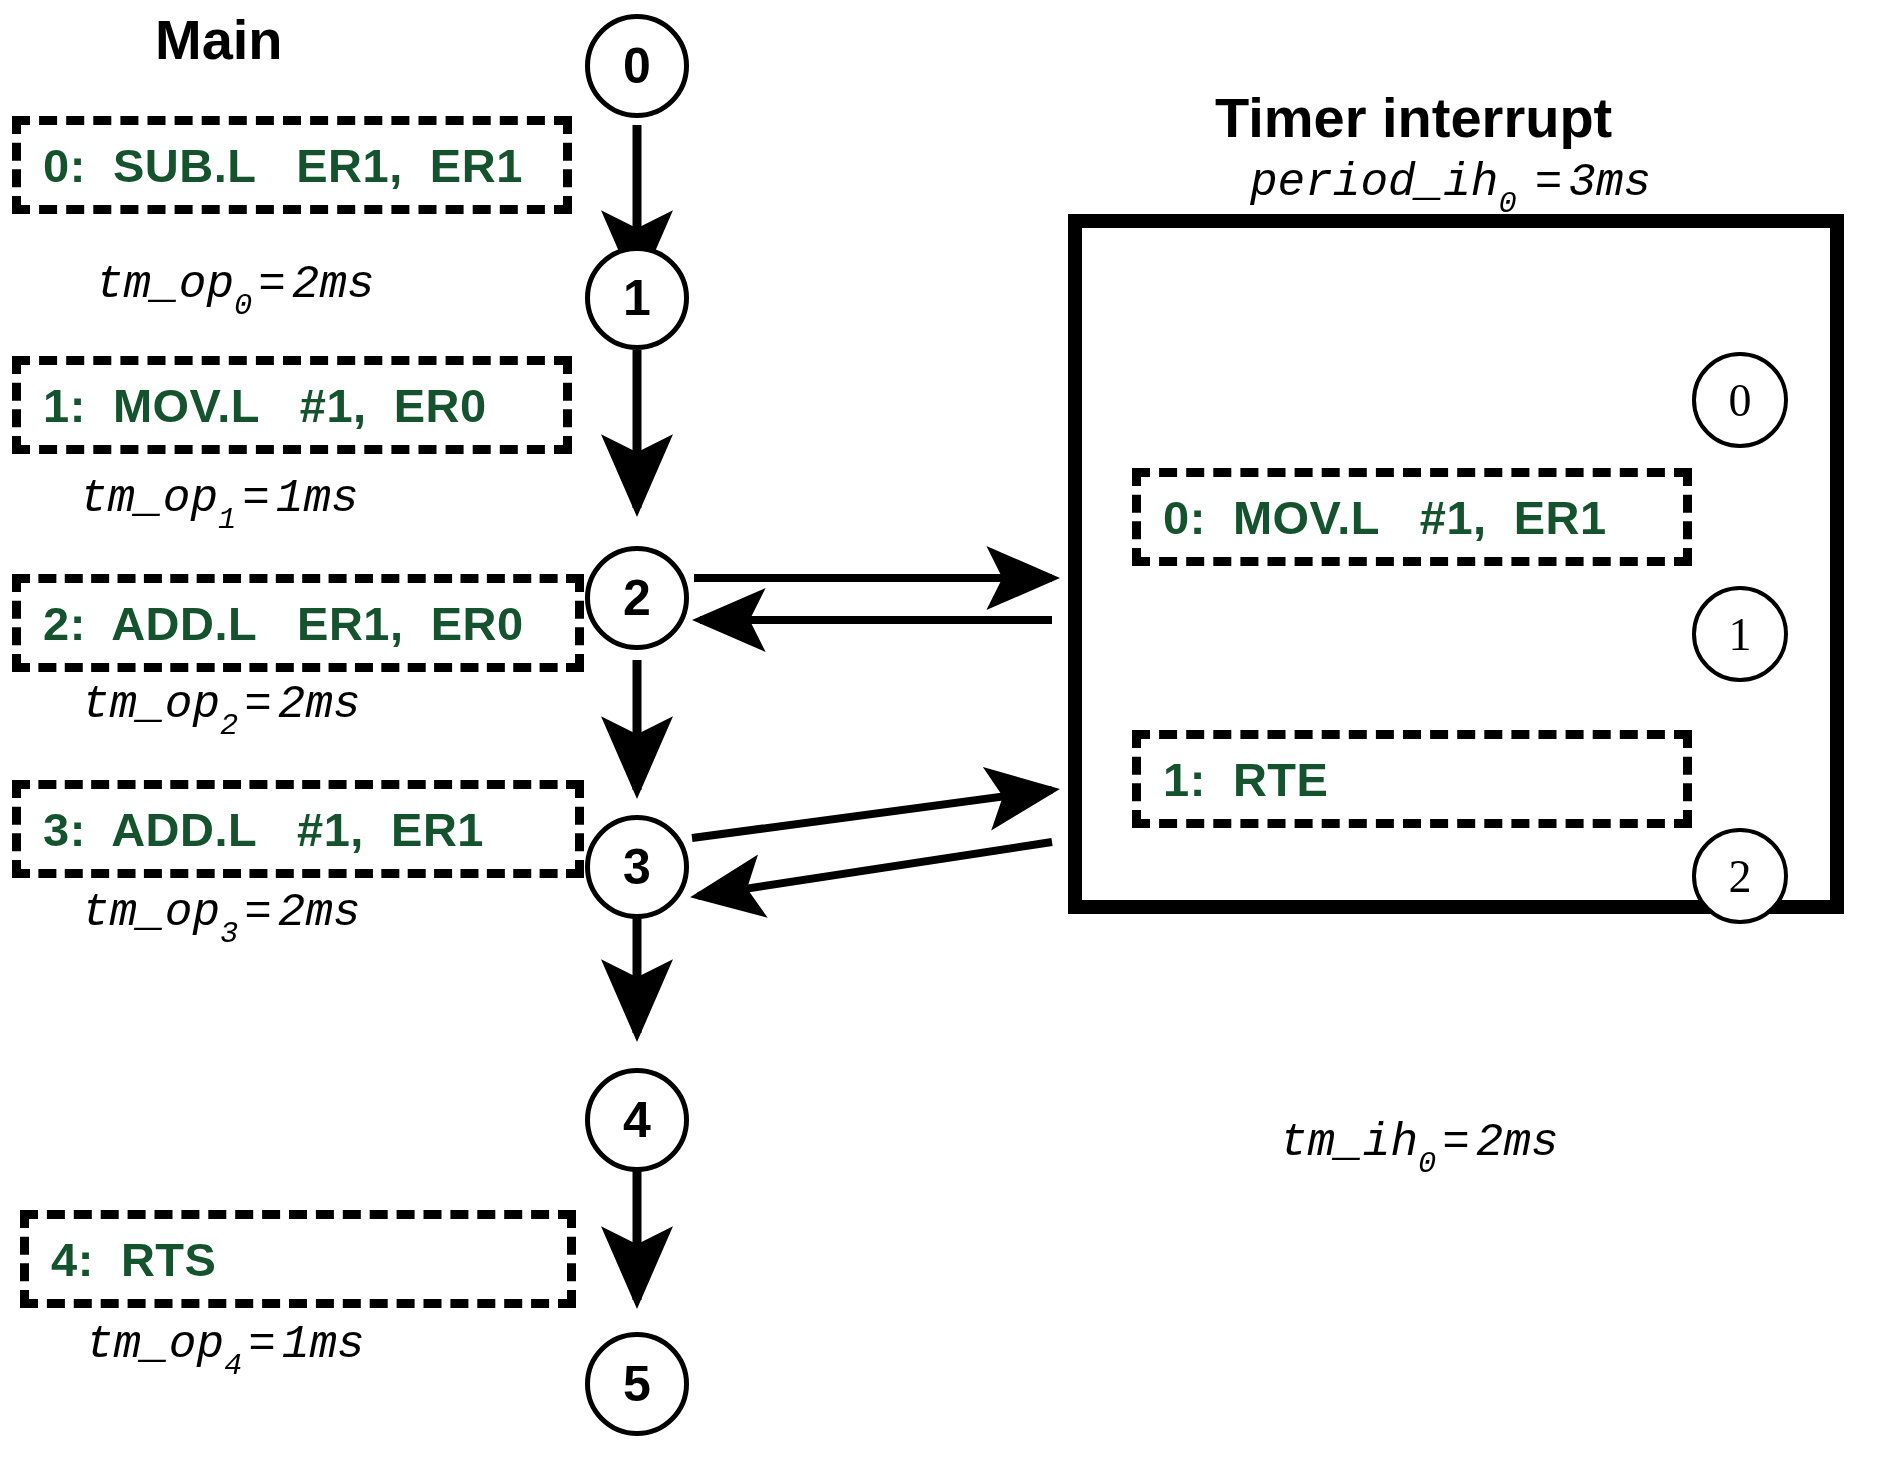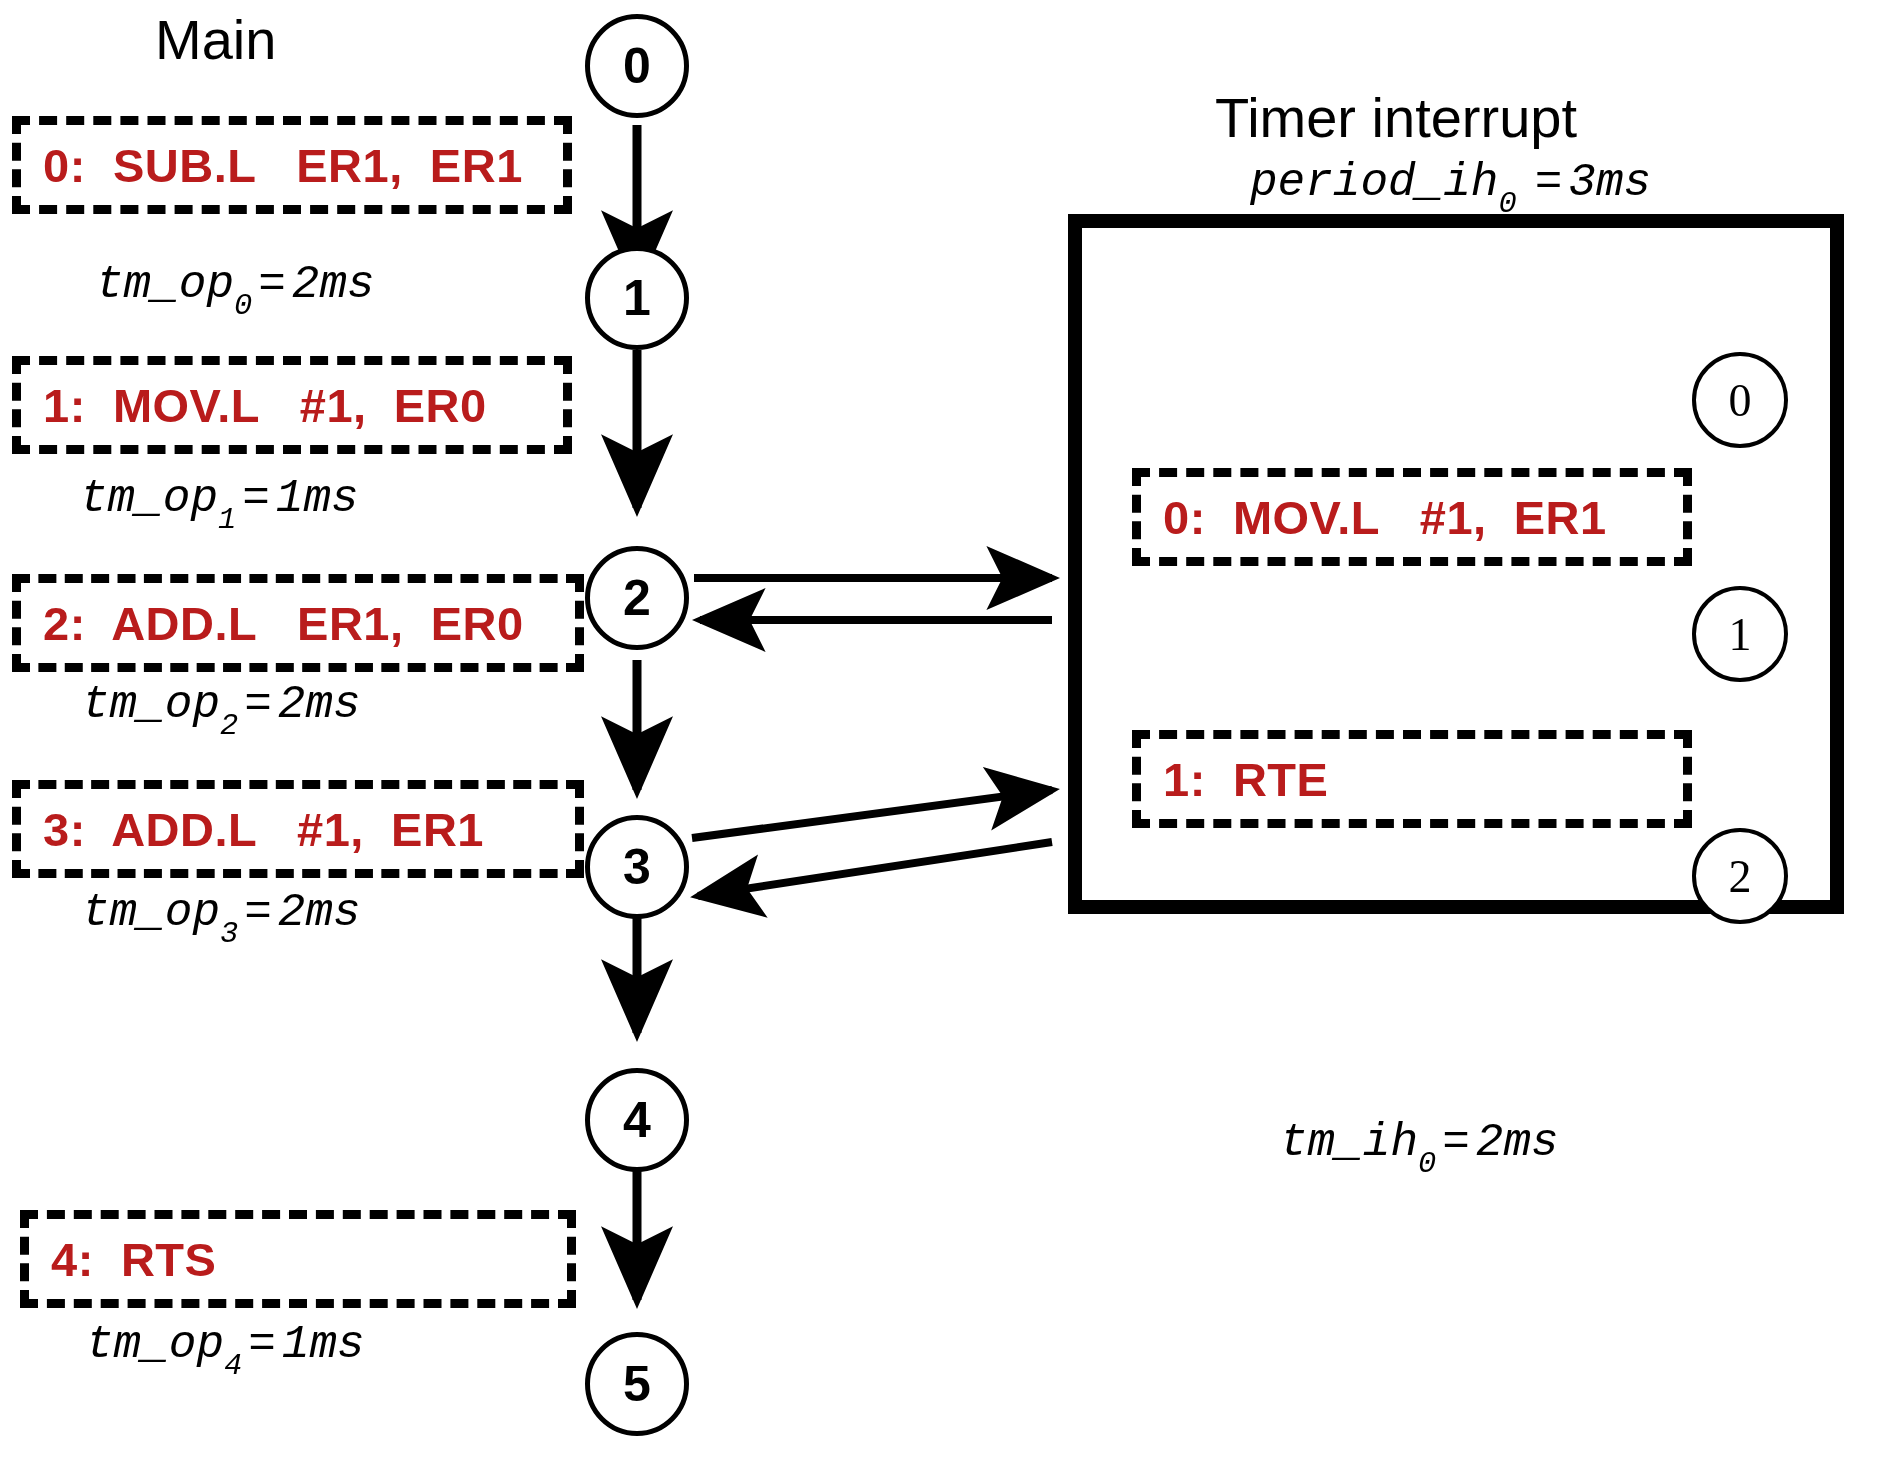--- a/index.html
+++ b/index.html
@@ -14,21 +14,21 @@
     background: #ffffff;
     overflow: hidden;
     font-family: "Liberation Sans", sans-serif;
     color: #000000;
   }
 
   
   .section-title {
     position: absolute;
     font-family: "Liberation Sans", sans-serif;
-    font-weight: normal;
+    font-weight: bold;
     font-size: 56px;
     line-height: 1;
     white-space: nowrap;
     color: #000;
   }
   #main-title   { left: 155px; top: 12px; }
   #timer-title  { left: 1215px; top: 90px; }
 
   
   .math-label {
@@ -61,21 +61,21 @@
     display: flex;
     align-items: center;
     padding-left: 22px;
   }
   .instr-box .instr-text {
     font-family: "Liberation Sans", sans-serif;
     font-weight: bold;
     font-size: 47px;
     letter-spacing: 0.5px;
     white-space: pre;
-    color: #b91c1c;
+    color: #14532d;
   }
 
   
   #ih-frame {
     position: absolute;
     box-sizing: border-box;
     left: 1068px;
     top: 214px;
     width: 776px;
     height: 700px;

